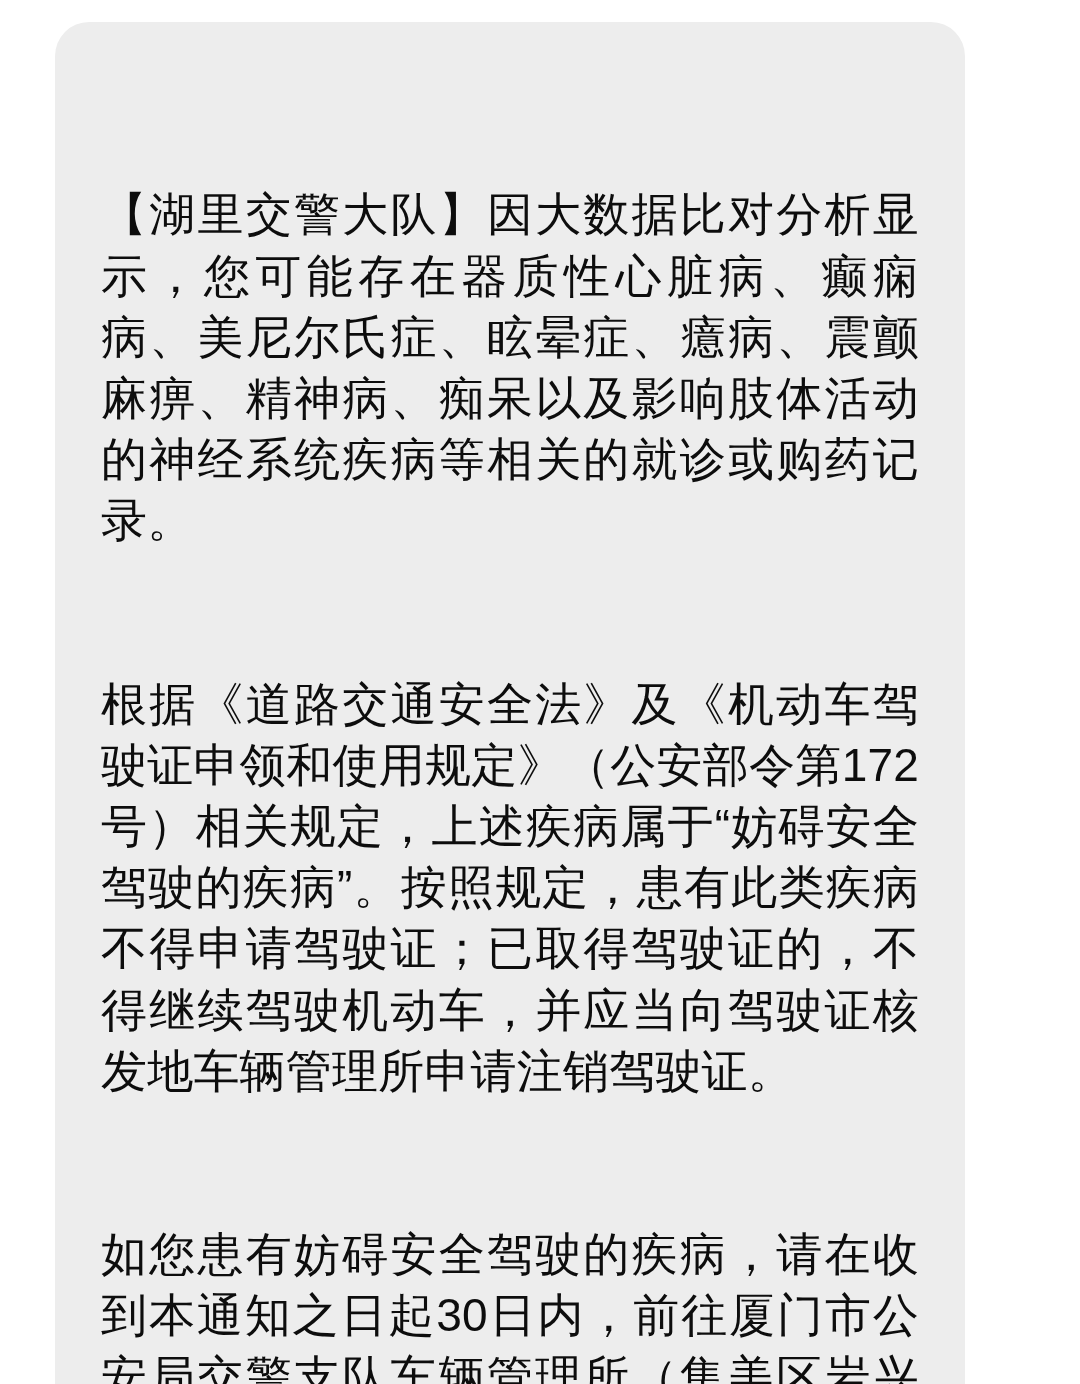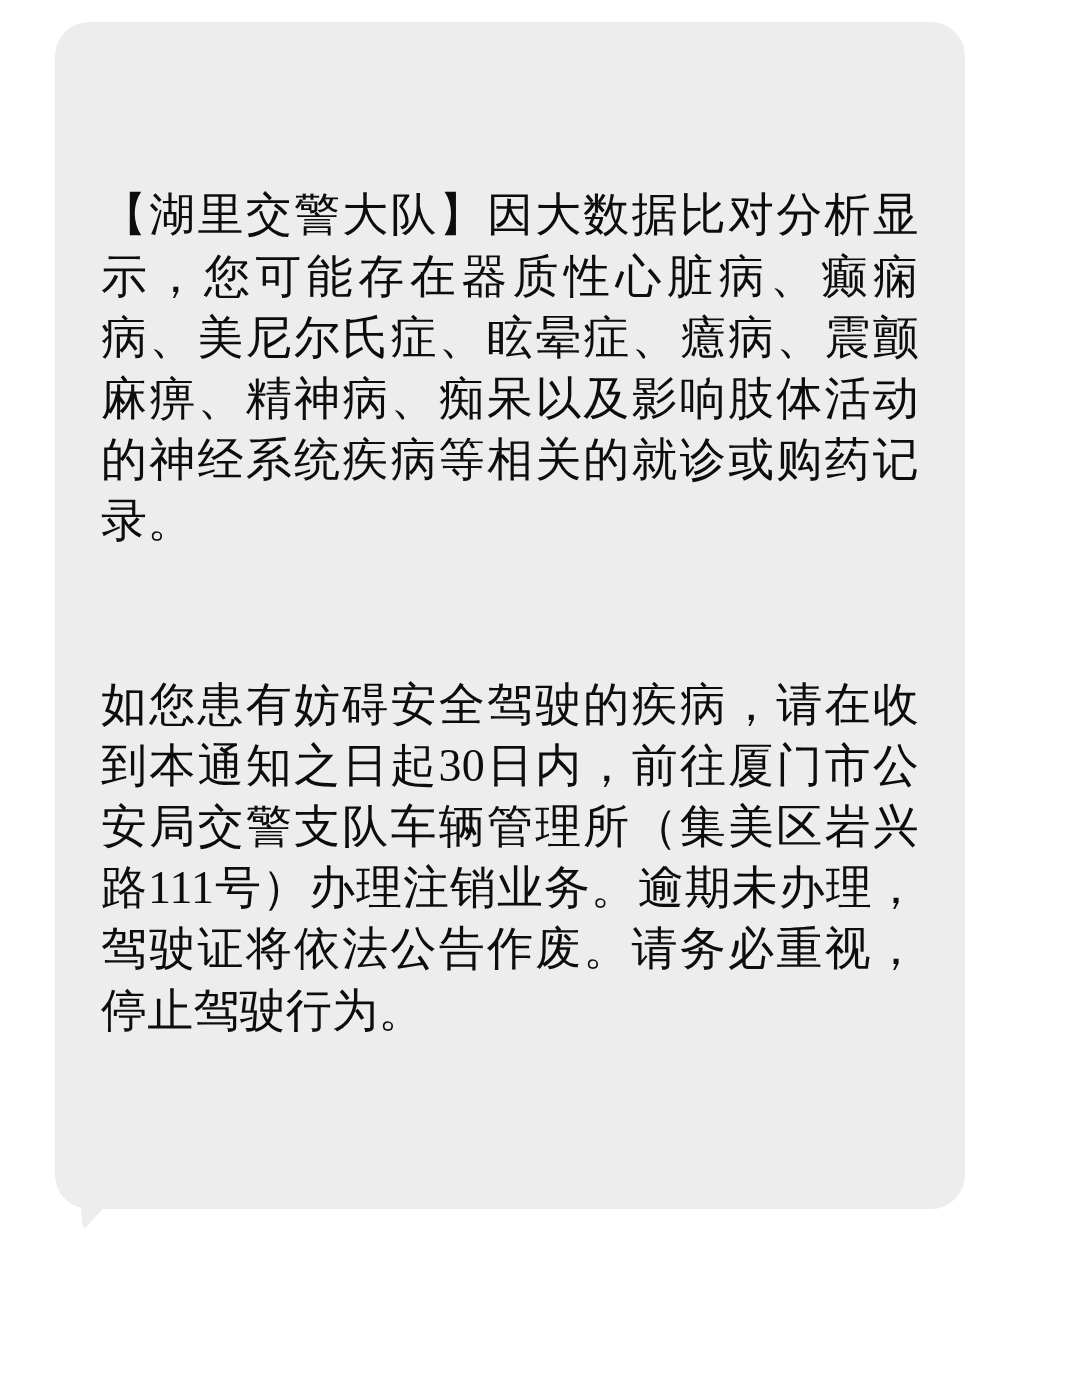--- a/index.html
+++ b/index.html
@@ -12,21 +12,20 @@
     height: 1384px;
     font-family: "Liberation Sans", "DejaVu Sans", sans-serif;
     -webkit-font-smoothing: antialiased;
   }
   .screen {
     position: relative;
     width: 980px;
     height: 1384px;
     background: #ffffff;
     overflow: hidden;
-    font-family: Liberation Serif, serif;
   }
   .message-row {
     position: absolute;
     left: 0;
     top: 0;
     width: 1080px;
     padding: 22px 0 0 0;
     box-sizing: border-box;
   }
   .bubble {
@@ -67,17 +66,18 @@
   }
 </style>
 </head>
 <body>
 
 <div class="screen">
   <div class="message-row">
     <div class="bubble">
       <div class="msg-text">
         <p class="para">【湖里交警大队】因大数据比对分析显示，您可能存在器质性心脏病、癫痫病、美尼尔氏症、眩晕症、癔病、震颤麻痹、精神病、痴呆以及影响肢体活动的神经系统疾病等相关的就诊或购药记录。</p>
+        <p class="para">根据《道路交通安全法》及《机动车驾驶证申领和使用规定》（公安部令第172号）相关规定，上述疾病属于“妨碍安全驾驶的疾病”。按照规定，患有此类疾病不得申请驾驶证；已取得驾驶证的，不得继续驾驶机动车，并应当向驾驶证核发地车辆管理所申请注销驾驶证。</p>
         <p class="para">如您患有妨碍安全驾驶的疾病，请在收到本通知之日起30日内，前往厦门市公安局交警支队车辆管理所（集美区岩兴路111号）办理注销业务。逾期未办理，驾驶证将依法公告作废。请务必重视，停止驾驶行为。</p>
       </div>
     </div>
   </div>
 </div>
 
 </body></html>

